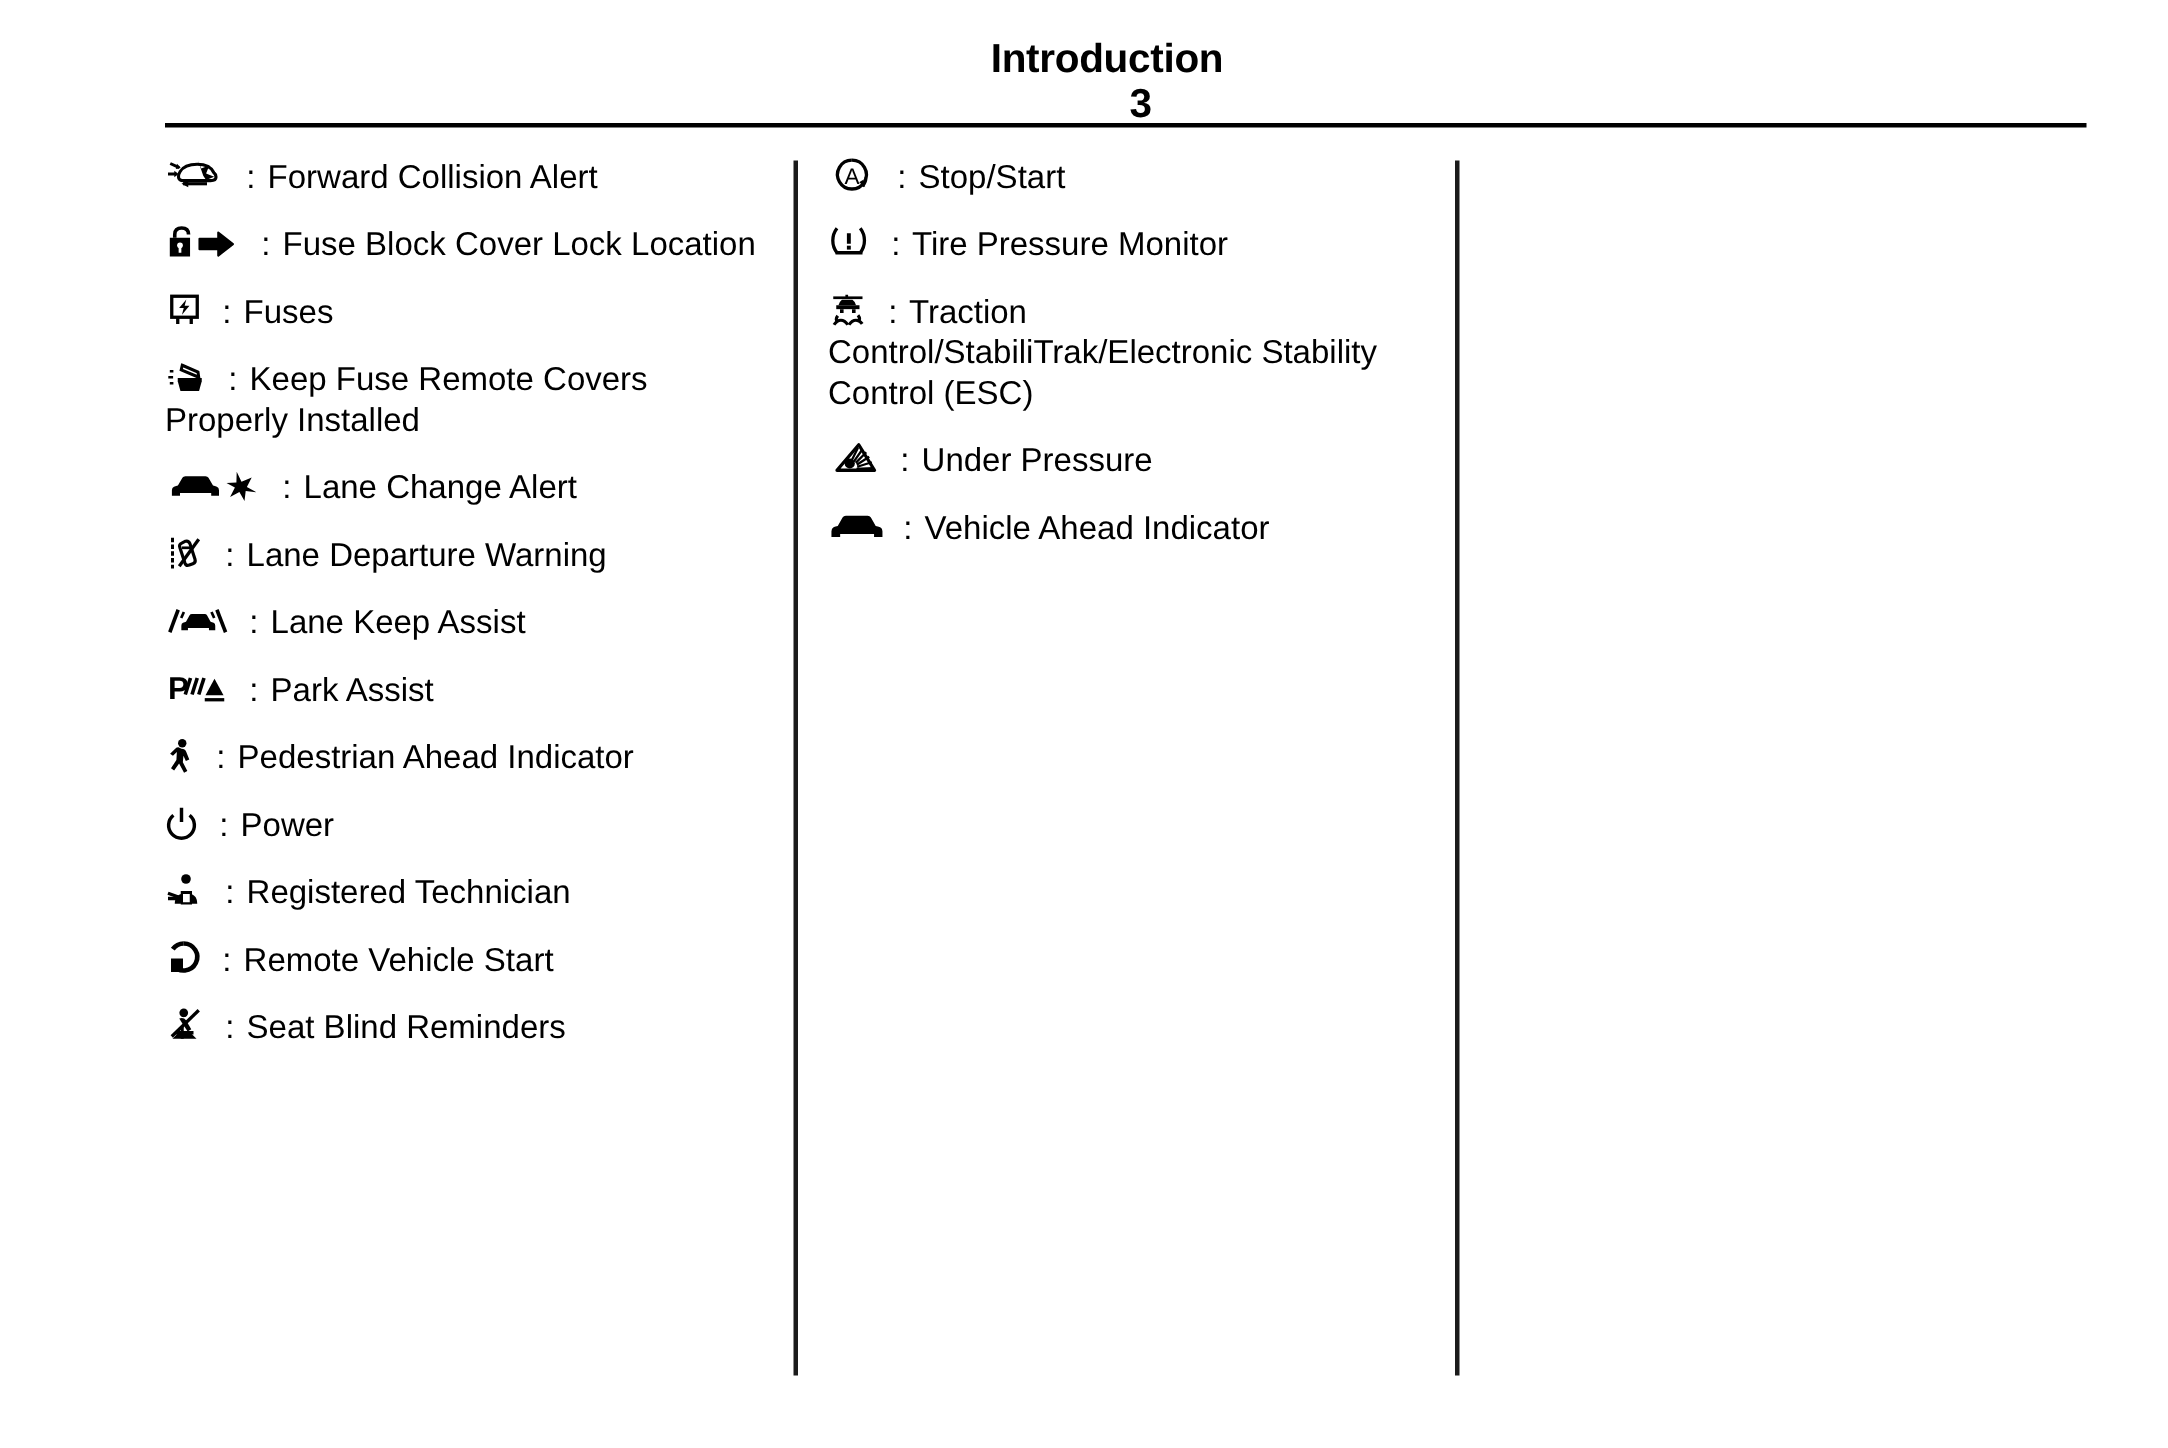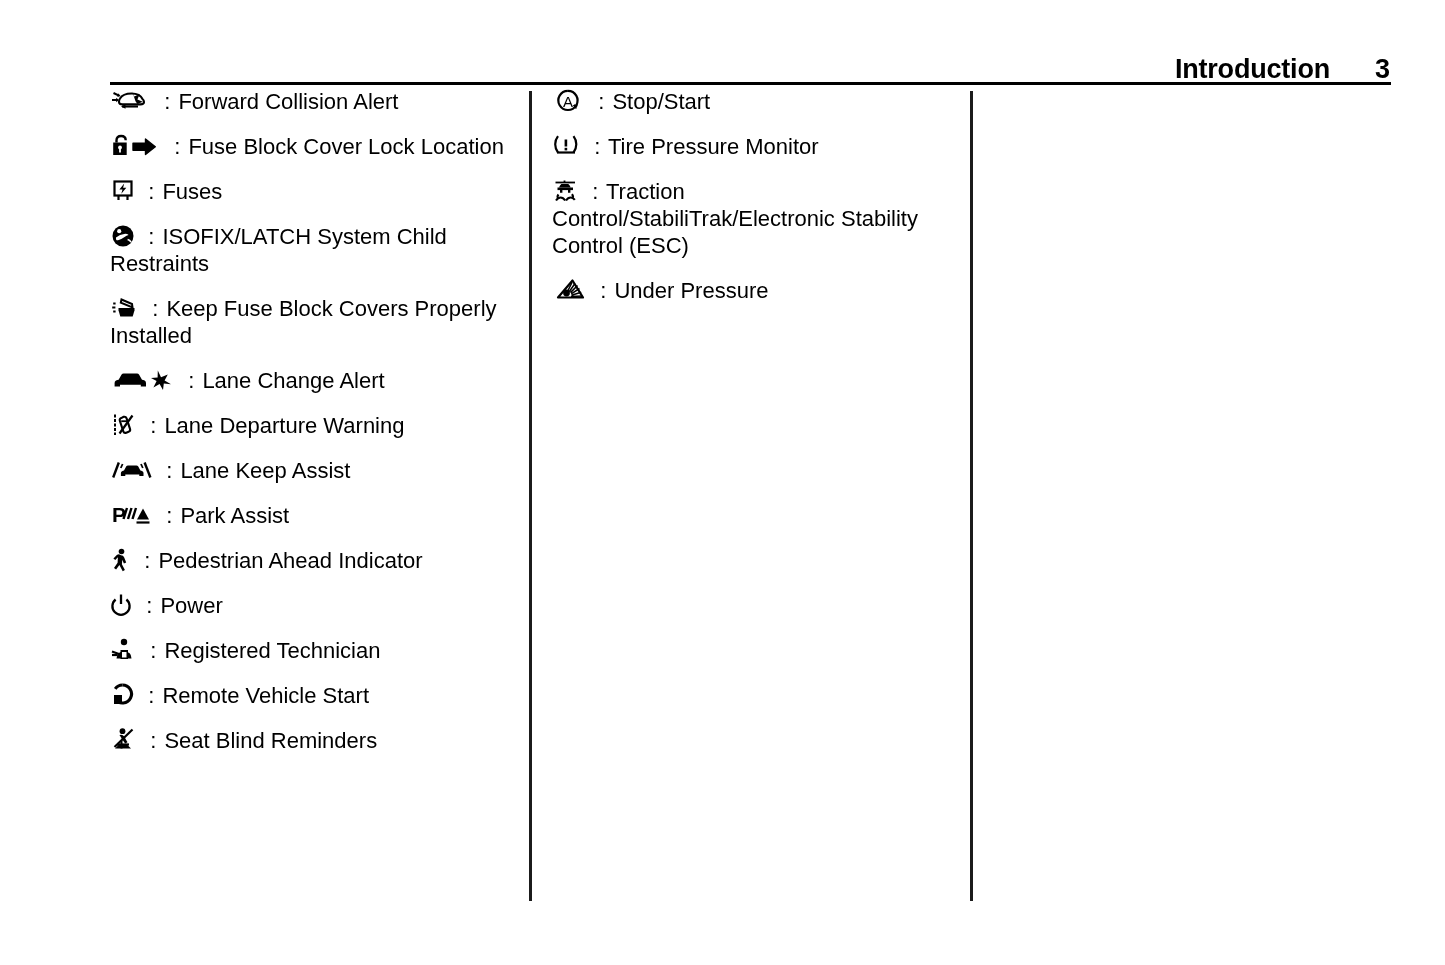--- a/index.html
+++ b/index.html
@@ -12,27 +12,28 @@
     height: 965px;
     font-family: "Liberation Sans", sans-serif;
     color: #000000;
     position: relative;
     overflow: hidden;
   }
 
   
   .page-header {
     position: absolute;
-    left: 110px;
+    left: 98px;
     top: 44px;
     width: 1280px;
     height: 40px;
     display: flex;
-    align-items: flex-end;
+    align-items: center;
     justify-content: flex-end;
+    flex-direction: column;
   }
   .header-title {
     font-size: 27px;
     font-weight: bold;
     letter-spacing: -0.2px;
     line-height: 30px;
   }
   .header-page-number {
     font-size: 27px;
     font-weight: bold;
@@ -47,21 +48,21 @@
     top: 82px;
     width: 1281px;
     height: 3px;
     background: #000000;
   }
 
   
   .columns {
     position: absolute;
     left: 0;
-    top: 88px;
+    top: 104px;
     width: 1445px;
     height: 815px;
   }
   .col {
     position: absolute;
     top: 0;
   }
   .col-1 { left: 110px;  width: 400px; }
   .col-2 { left: 552px;  width: 400px; }
   .col-3 { left: 992px;  width: 400px; }
@@ -154,43 +155,31 @@
         <svg width="26" height="26" viewBox="0 0 26 26">
           <rect x="4.5" y="3.5" width="17" height="14" fill="none" stroke="#000" stroke-width="2.2"></rect>
           <path d="M14.2 5.6 L9.4 11.4 h3.1 l-1.2 4.4 l5 -6 h-3.2 z" fill="#000"></path>
           <path d="M8.5 17.5 v4.5 M17.5 17.5 v4.5" stroke="#000" stroke-width="2.2" fill="none"></path>
         </svg>
       </span>
       <span class="sep">:</span>
       <span class="entry-text">Fuses</span>
     </div>
 
-    <div class="entry">
-      <span class="icon-slot">
-        <svg width="26" height="26" viewBox="0 0 26 26">
-          <circle cx="13" cy="13" r="10.5" fill="#000"></circle>
-          <circle cx="9.2" cy="8.2" r="2.1" fill="#fff"></circle>
-          <path d="M6 14.5 q4-3.2 8.2-3.6 q3-0.3 4.4 1.2 q-2.2 0.6-4 2 q-3.2 2.4-6.6 3.2 q-2.4 0.4-2-2.8 z" fill="#fff"></path>
-          <path d="M17.6 16.6 q2.2 0.6 3.4 2.6" fill="none" stroke="#fff" stroke-width="1.6"></path>
-        </svg>
-      </span>
-      <span class="sep">:</span>
-      <span class="entry-text">ISOFIX/LATCH System Child Restraints</span>
-    </div>
 
     <div class="entry">
       <span class="icon-slot">
         <svg width="30" height="26" viewBox="0 0 30 26">
           <path d="M11.5 4.5 L22 9 L22.5 12.5 L10.8 7.6 Z" fill="none" stroke="#000" stroke-width="2"></path>
           <path d="M8.5 13 h16 v2.2 l-1.8 6.4 h-12.4 l-1.8-6.4 z" fill="#000"></path>
           <path d="M3.2 8.5 h2.4 M2.2 12.5 h3.2 M3.2 16.5 h2.4" stroke="#000" stroke-width="1.8" fill="none"></path>
         </svg>
       </span>
       <span class="sep">:</span>
-      <span class="entry-text">Keep Fuse Block Covers Properly Installed</span>
+      <span class="entry-text">Keep Fuse Remote Covers Properly Installed</span>
     </div>
 
     <div class="entry">
       <span class="icon-slot">
         <svg width="66" height="26" viewBox="0 0 66 26">
           <path d="M6 13.5 q1.5-0.6 2.6-0.8 l3-5.2 q0.6-1 2-1 h13.4 q1.4 0 2 1 l3 5.2 q1.2 0.2 2.6 0.8 q1.4 0.6 1.4 2.4 v3.6 h-5.2 v-1.8 h-20.8 v1.8 h-5.4 v-3.6 q0-1.8 1.4-2.4 z" fill="#000"></path>
           <path d="M47.8 3.5 L51 10.2 L57.8 7.4 L54.6 13.6 L61 17.2 L53.8 16.4 L53 23 L49.6 17 L43.4 20.4 L46.6 14 L41 11 L47.6 10.6 Z" fill="#000"></path>
         </svg>
       </span>
       <span class="sep">:</span>
@@ -359,18 +348,27 @@
         <svg width="36" height="26" viewBox="0 0 36 26">
           <path d="M6 20.5 L20.5 3.5 L31 20.5 Z" fill="none" stroke="#000" stroke-width="2.2" stroke-linejoin="round"></path>
           <circle cx="14.5" cy="16" r="3.4" fill="#000"></circle>
           <path d="M15.5 14.5 L20 5.5 M17.2 14.8 L23 6.5 M18.5 15.6 L25.5 8.5 M19.2 16.8 L27.5 11.5 M19.5 18.2 L29.2 15.2 M19 19.5 L30 19" stroke="#000" stroke-width="1.5" fill="none"></path>
         </svg>
       </span>
       <span class="sep">:</span>
       <span class="entry-text">Under Pressure</span>
     </div>
 
+    <div class="entry">
+      <span class="icon-slot">
+        <svg width="38" height="26" viewBox="0 0 38 26">
+          <path d="M3.5 13.5 q1.6-0.7 3-0.9 l3.2-5.6 q0.7-1.1 2.2-1.1 h14.5 q1.5 0 2.2 1.1 l3.2 5.6 q1.4 0.2 3 0.9 q1.5 0.7 1.5 2.6 v3.9 h-5.6 v-2 h-22.6 v2 h-5.8 v-3.9 q0-1.9 1.5-2.6 z" fill="#000"></path>
+        </svg>
+      </span>
+      <span class="sep">:</span>
+      <span class="entry-text">Vehicle Ahead Indicator</span>
+    </div>
 
   </div>
 
   <div class="col col-3"></div>
 
 </div>
 
 </body></html>

